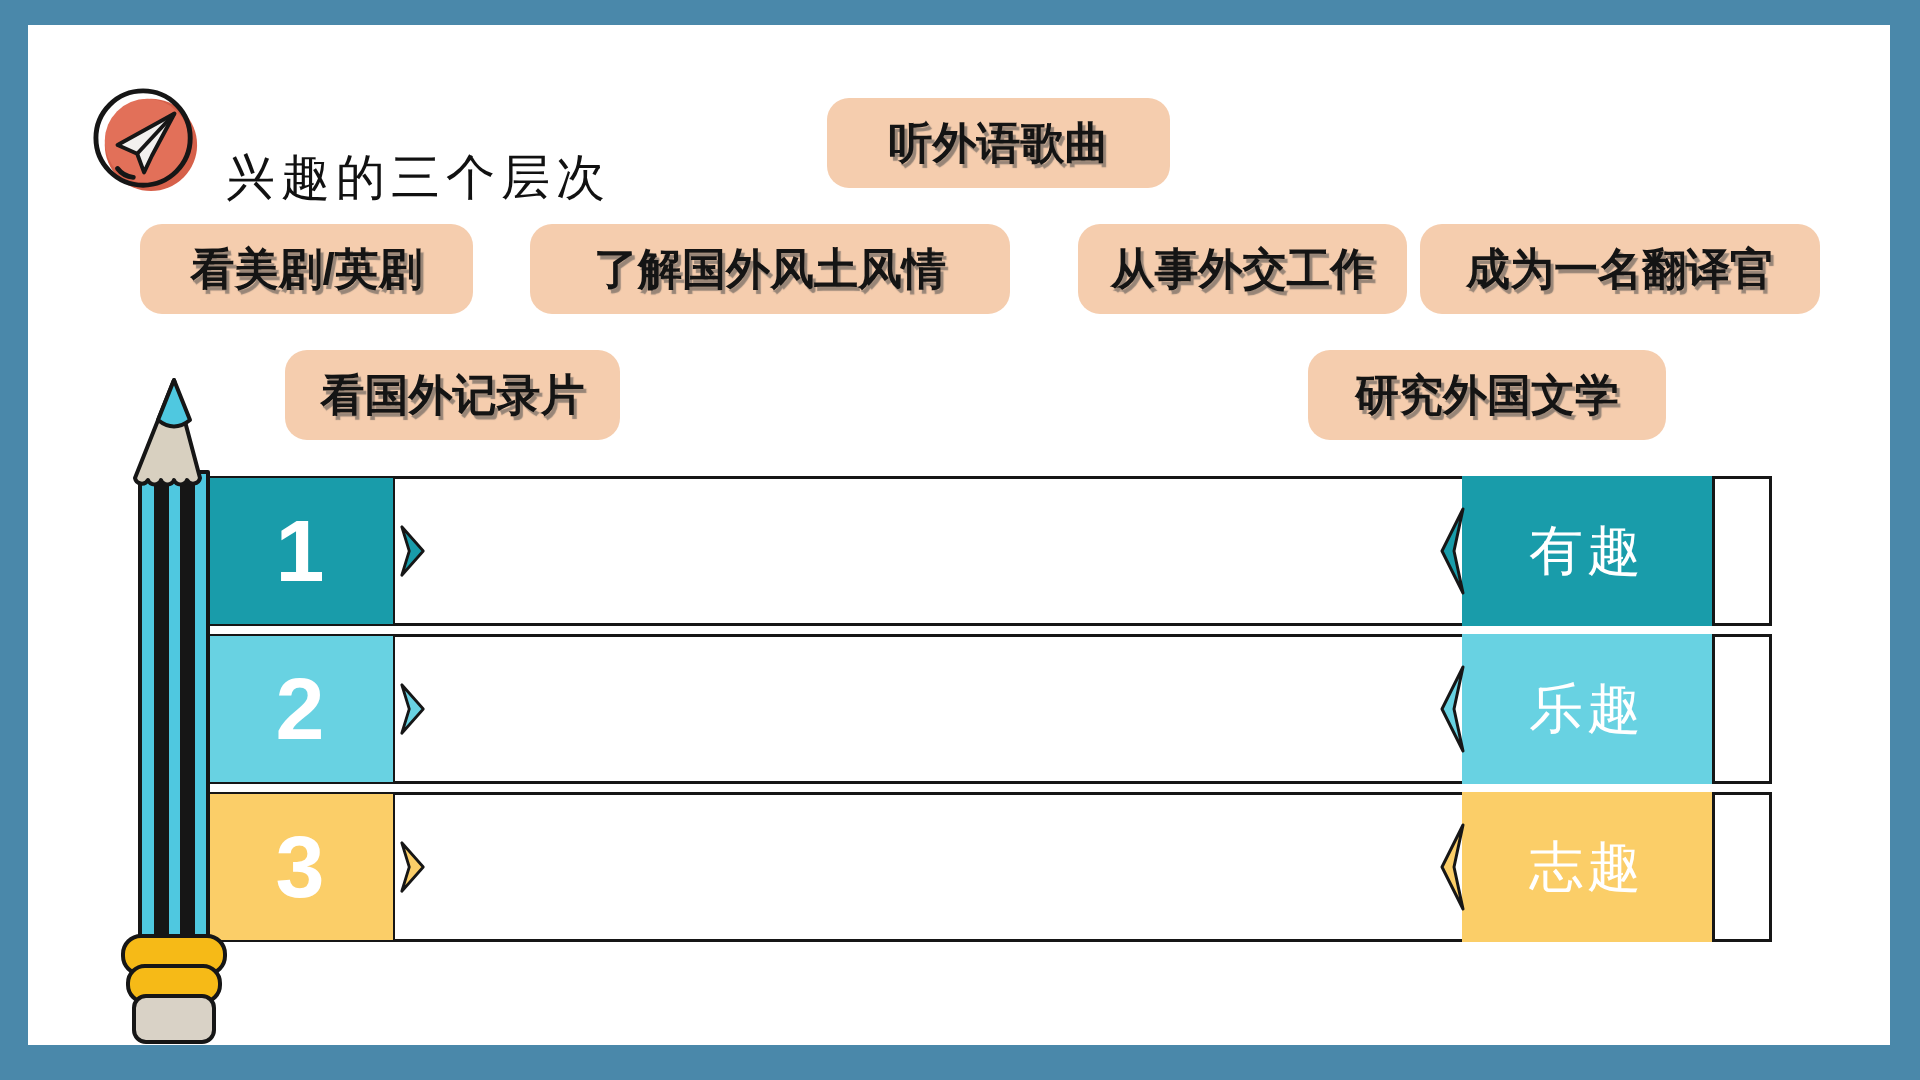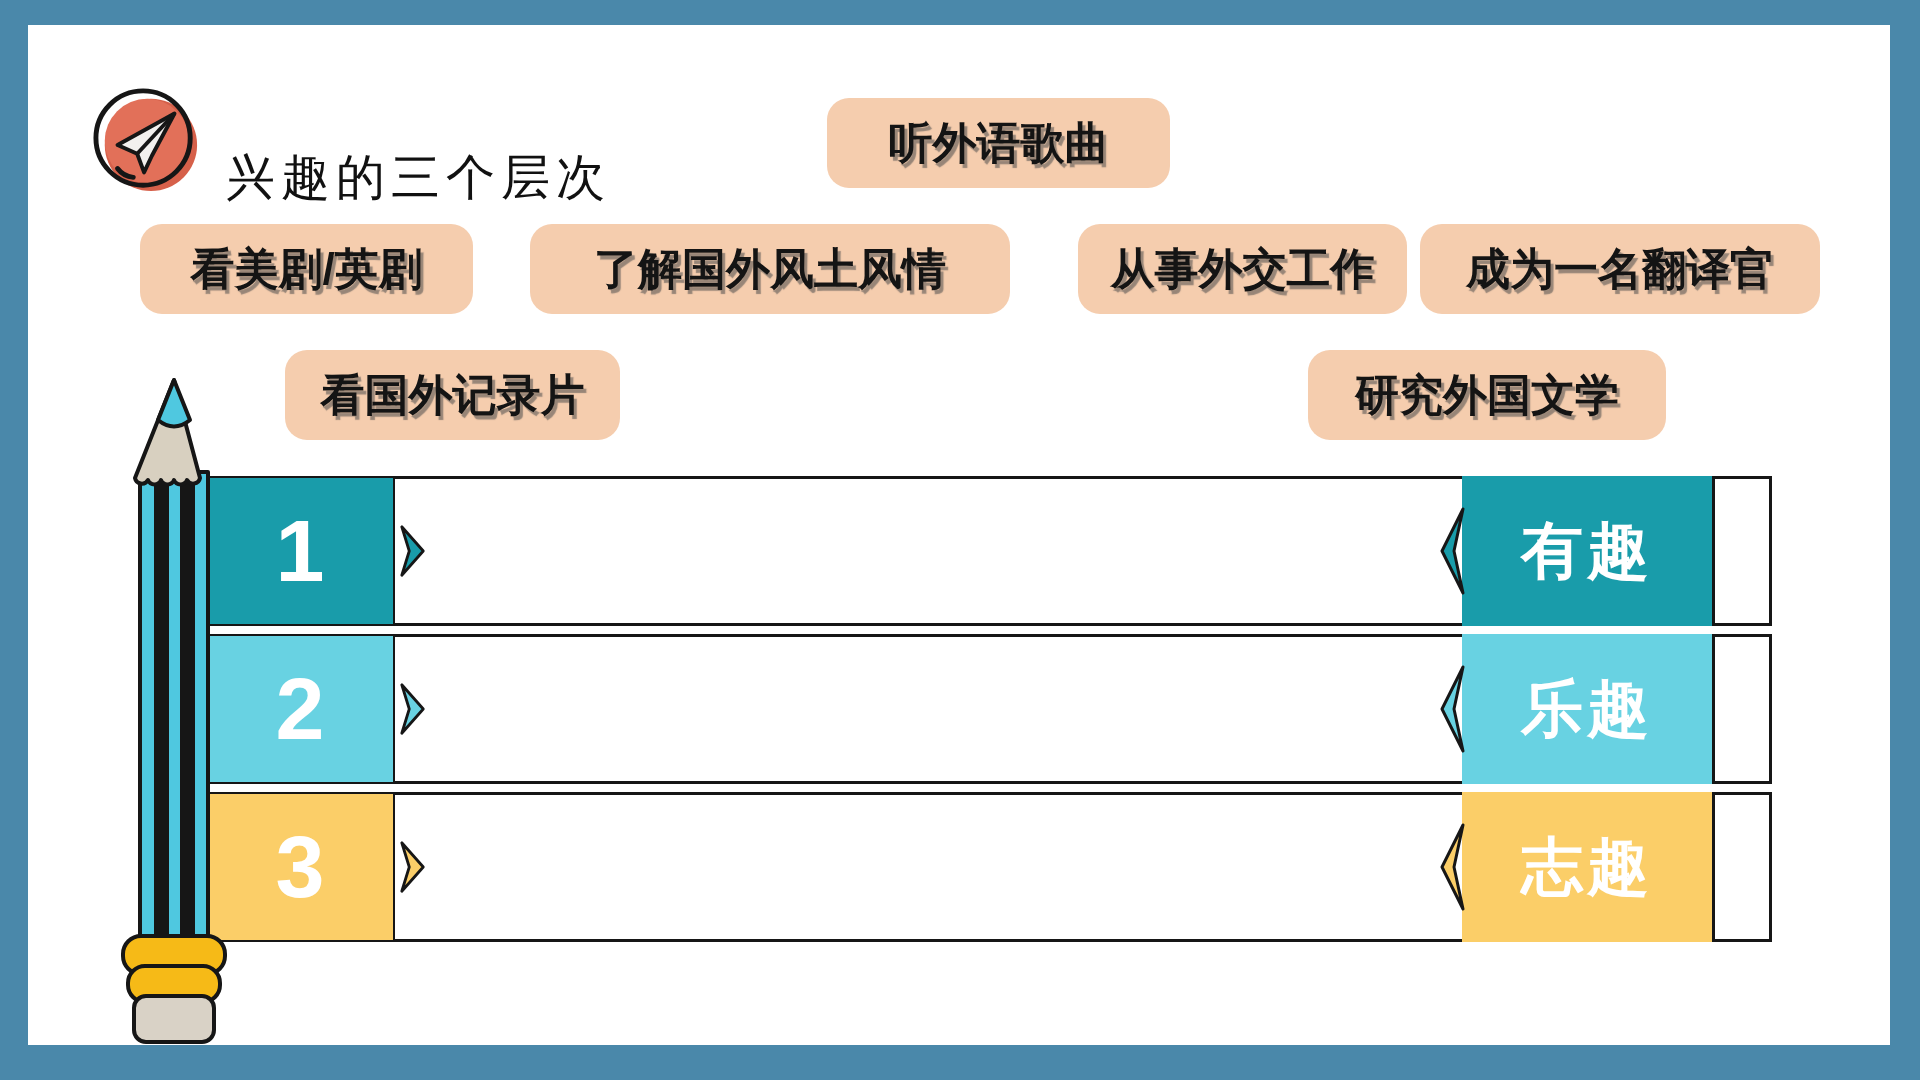--- a/index.html
+++ b/index.html
@@ -36,21 +36,21 @@
     border:2px solid var(--ink-black,#161616);
     display:flex;align-items:center;justify-content:center;
   }
   .num{color:#fff;font-size:88px;font-weight:700;line-height:1;}
   .arrow{position:absolute;left:46px;top:50%;transform:translateY(-50%);width:28px;height:58px;}
   .rblock{
     position:absolute;left:1109px;top:-3px;width:253px;height:150px;box-sizing:border-box;
     border-right:3px solid var(--ink-black,#161616);
     display:flex;align-items:center;justify-content:center;overflow:visible;
   }
-  .rlabel{color:#fff;font-size:62px;font-weight:700;letter-spacing:4px;white-space:nowrap;}
+  .rlabel{color:#fff;font-size:54px;font-weight:400;letter-spacing:4px;white-space:nowrap;}
   .pointer{position:absolute;left:-23px;top:50%;transform:translateY(-50%);width:26px;height:92px;}
 
   .arrow path,.pointer path{stroke:var(--ink-black,#161616);stroke-width:3;stroke-linejoin:round;}
   .lvl1 .numblock,.lvl1 .rblock{background:var(--level1-teal,#199caa);}
   .lvl2 .numblock,.lvl2 .rblock{background:var(--level2-cyan,#68d2e2);}
   .lvl3 .numblock,.lvl3 .rblock{background:var(--level3-yellow,#fbce68);}
   .lvl1 .arrow path,.lvl1 .pointer path{fill:var(--level1-teal,#199caa);}
   .lvl2 .arrow path,.lvl2 .pointer path{fill:var(--level2-cyan,#68d2e2);}
   .lvl3 .arrow path,.lvl3 .pointer path{fill:var(--level3-yellow,#fbce68);}
 

